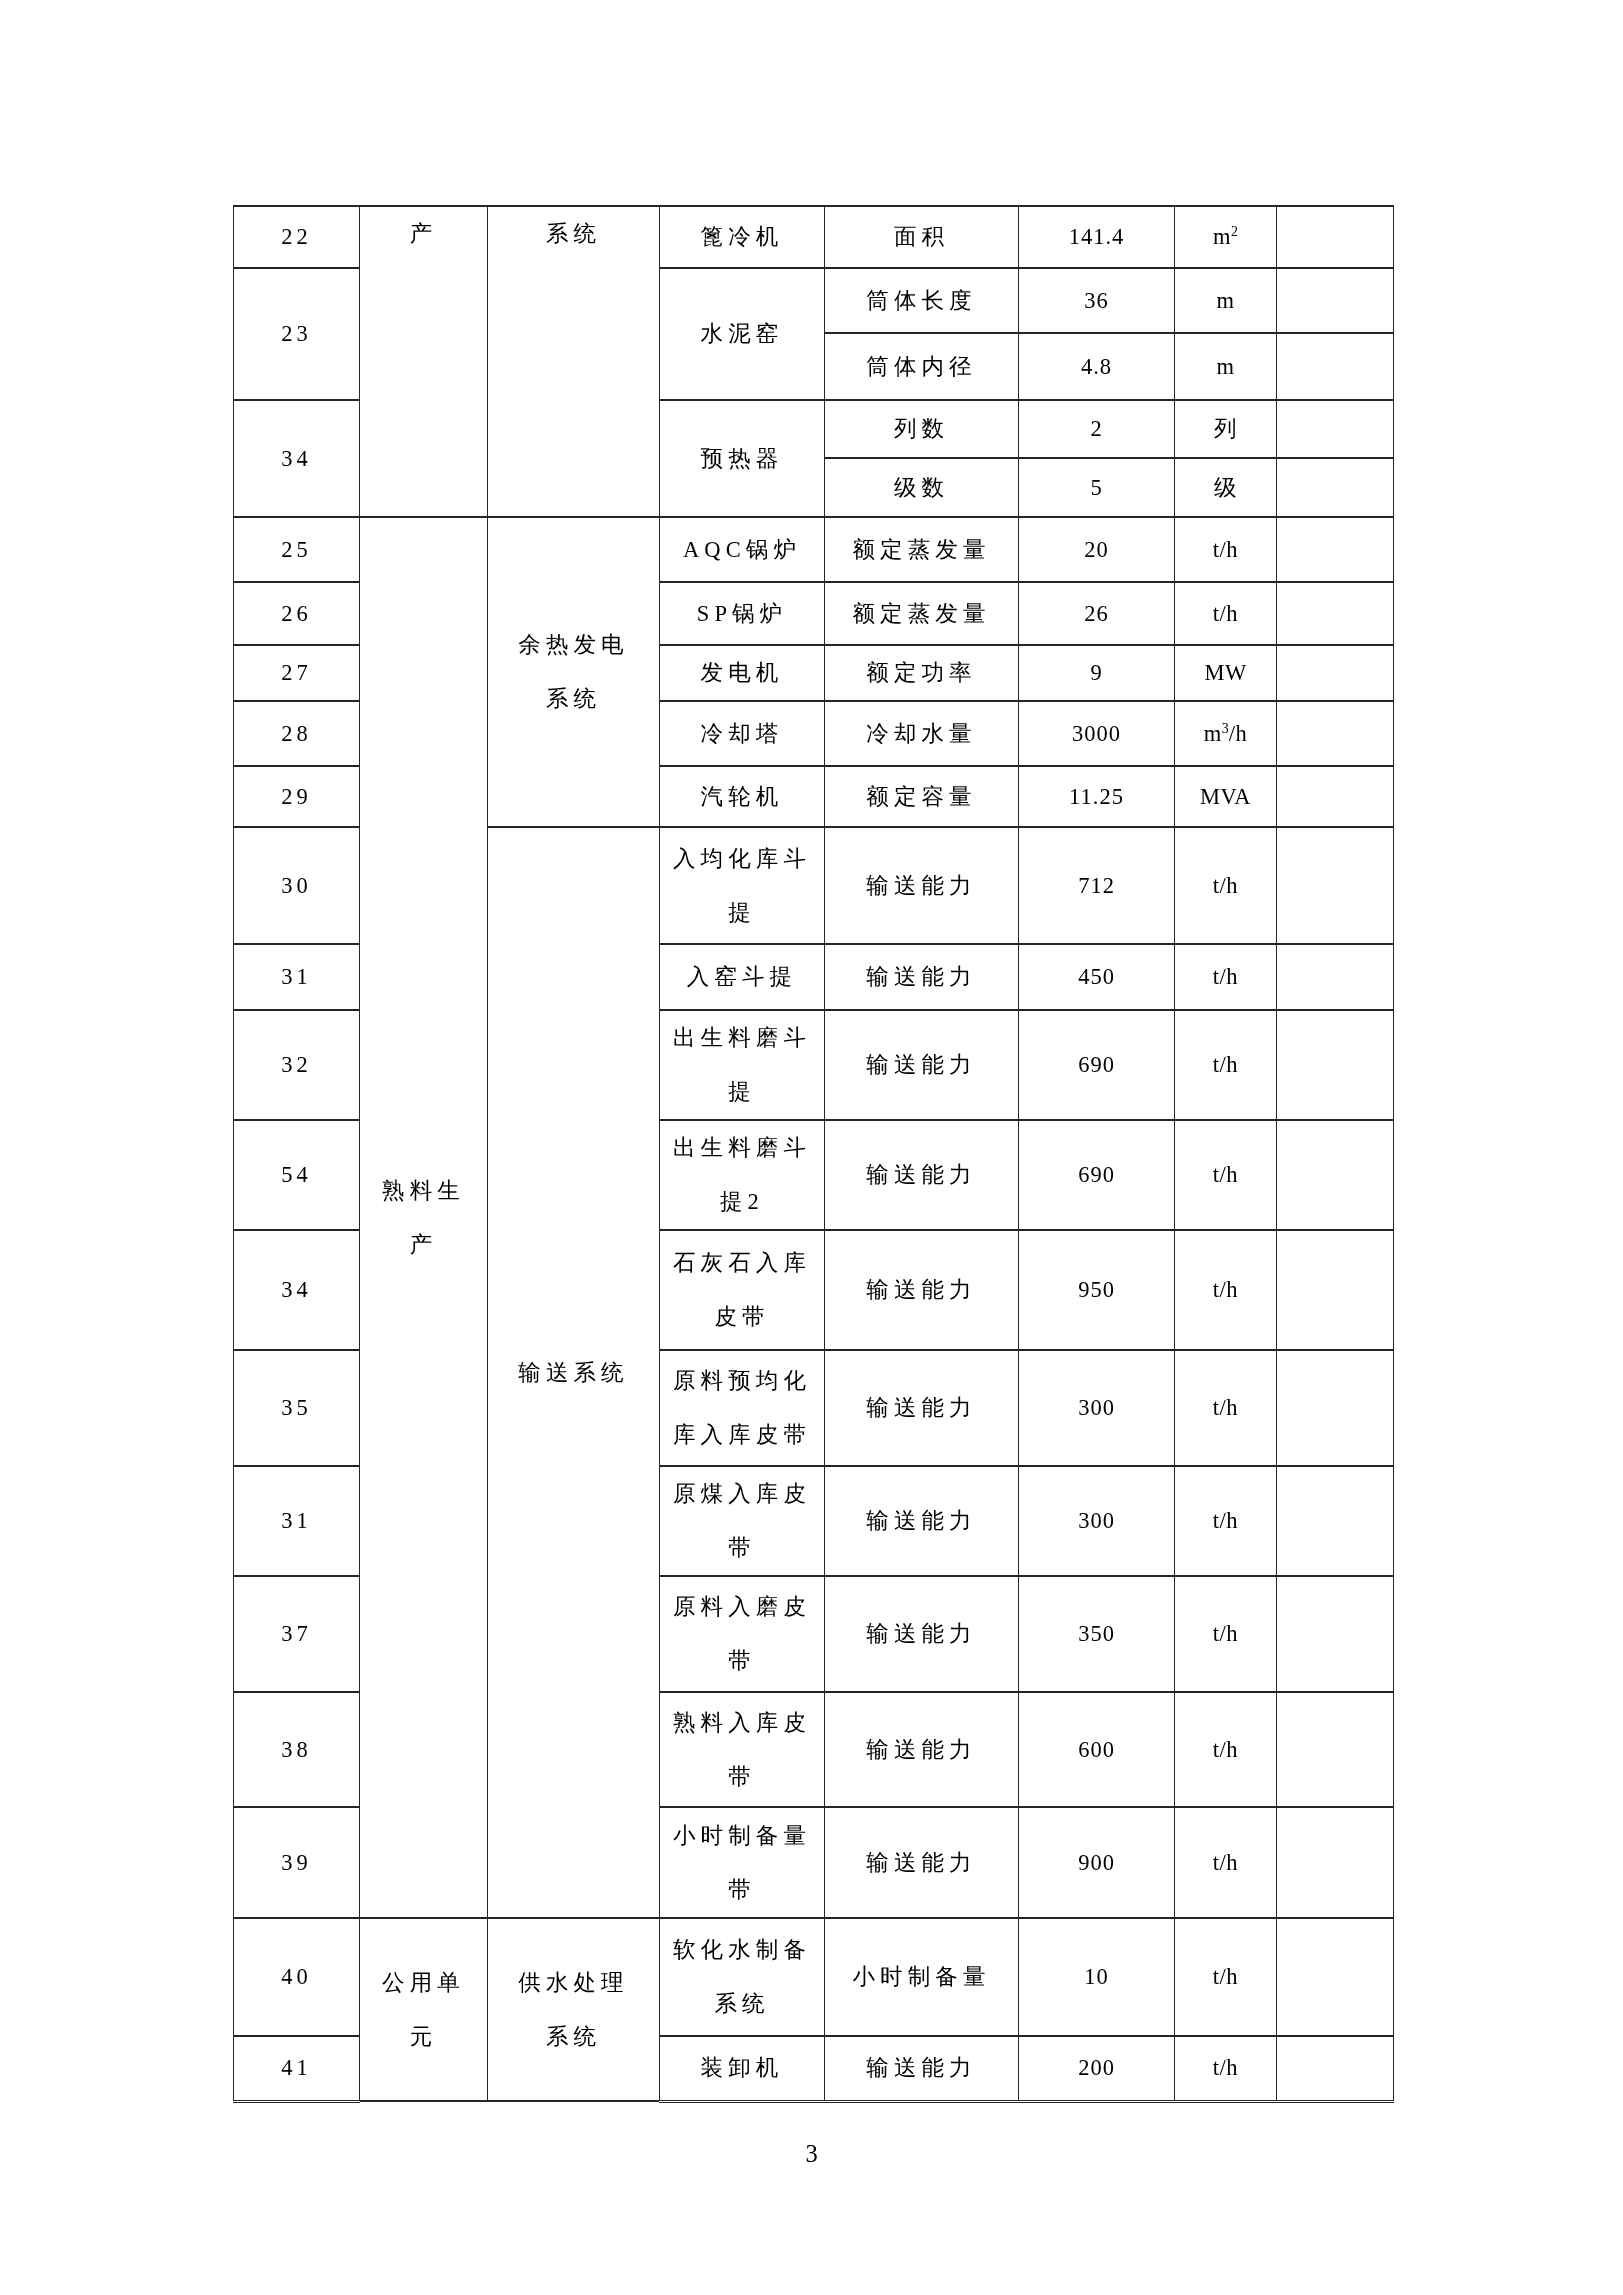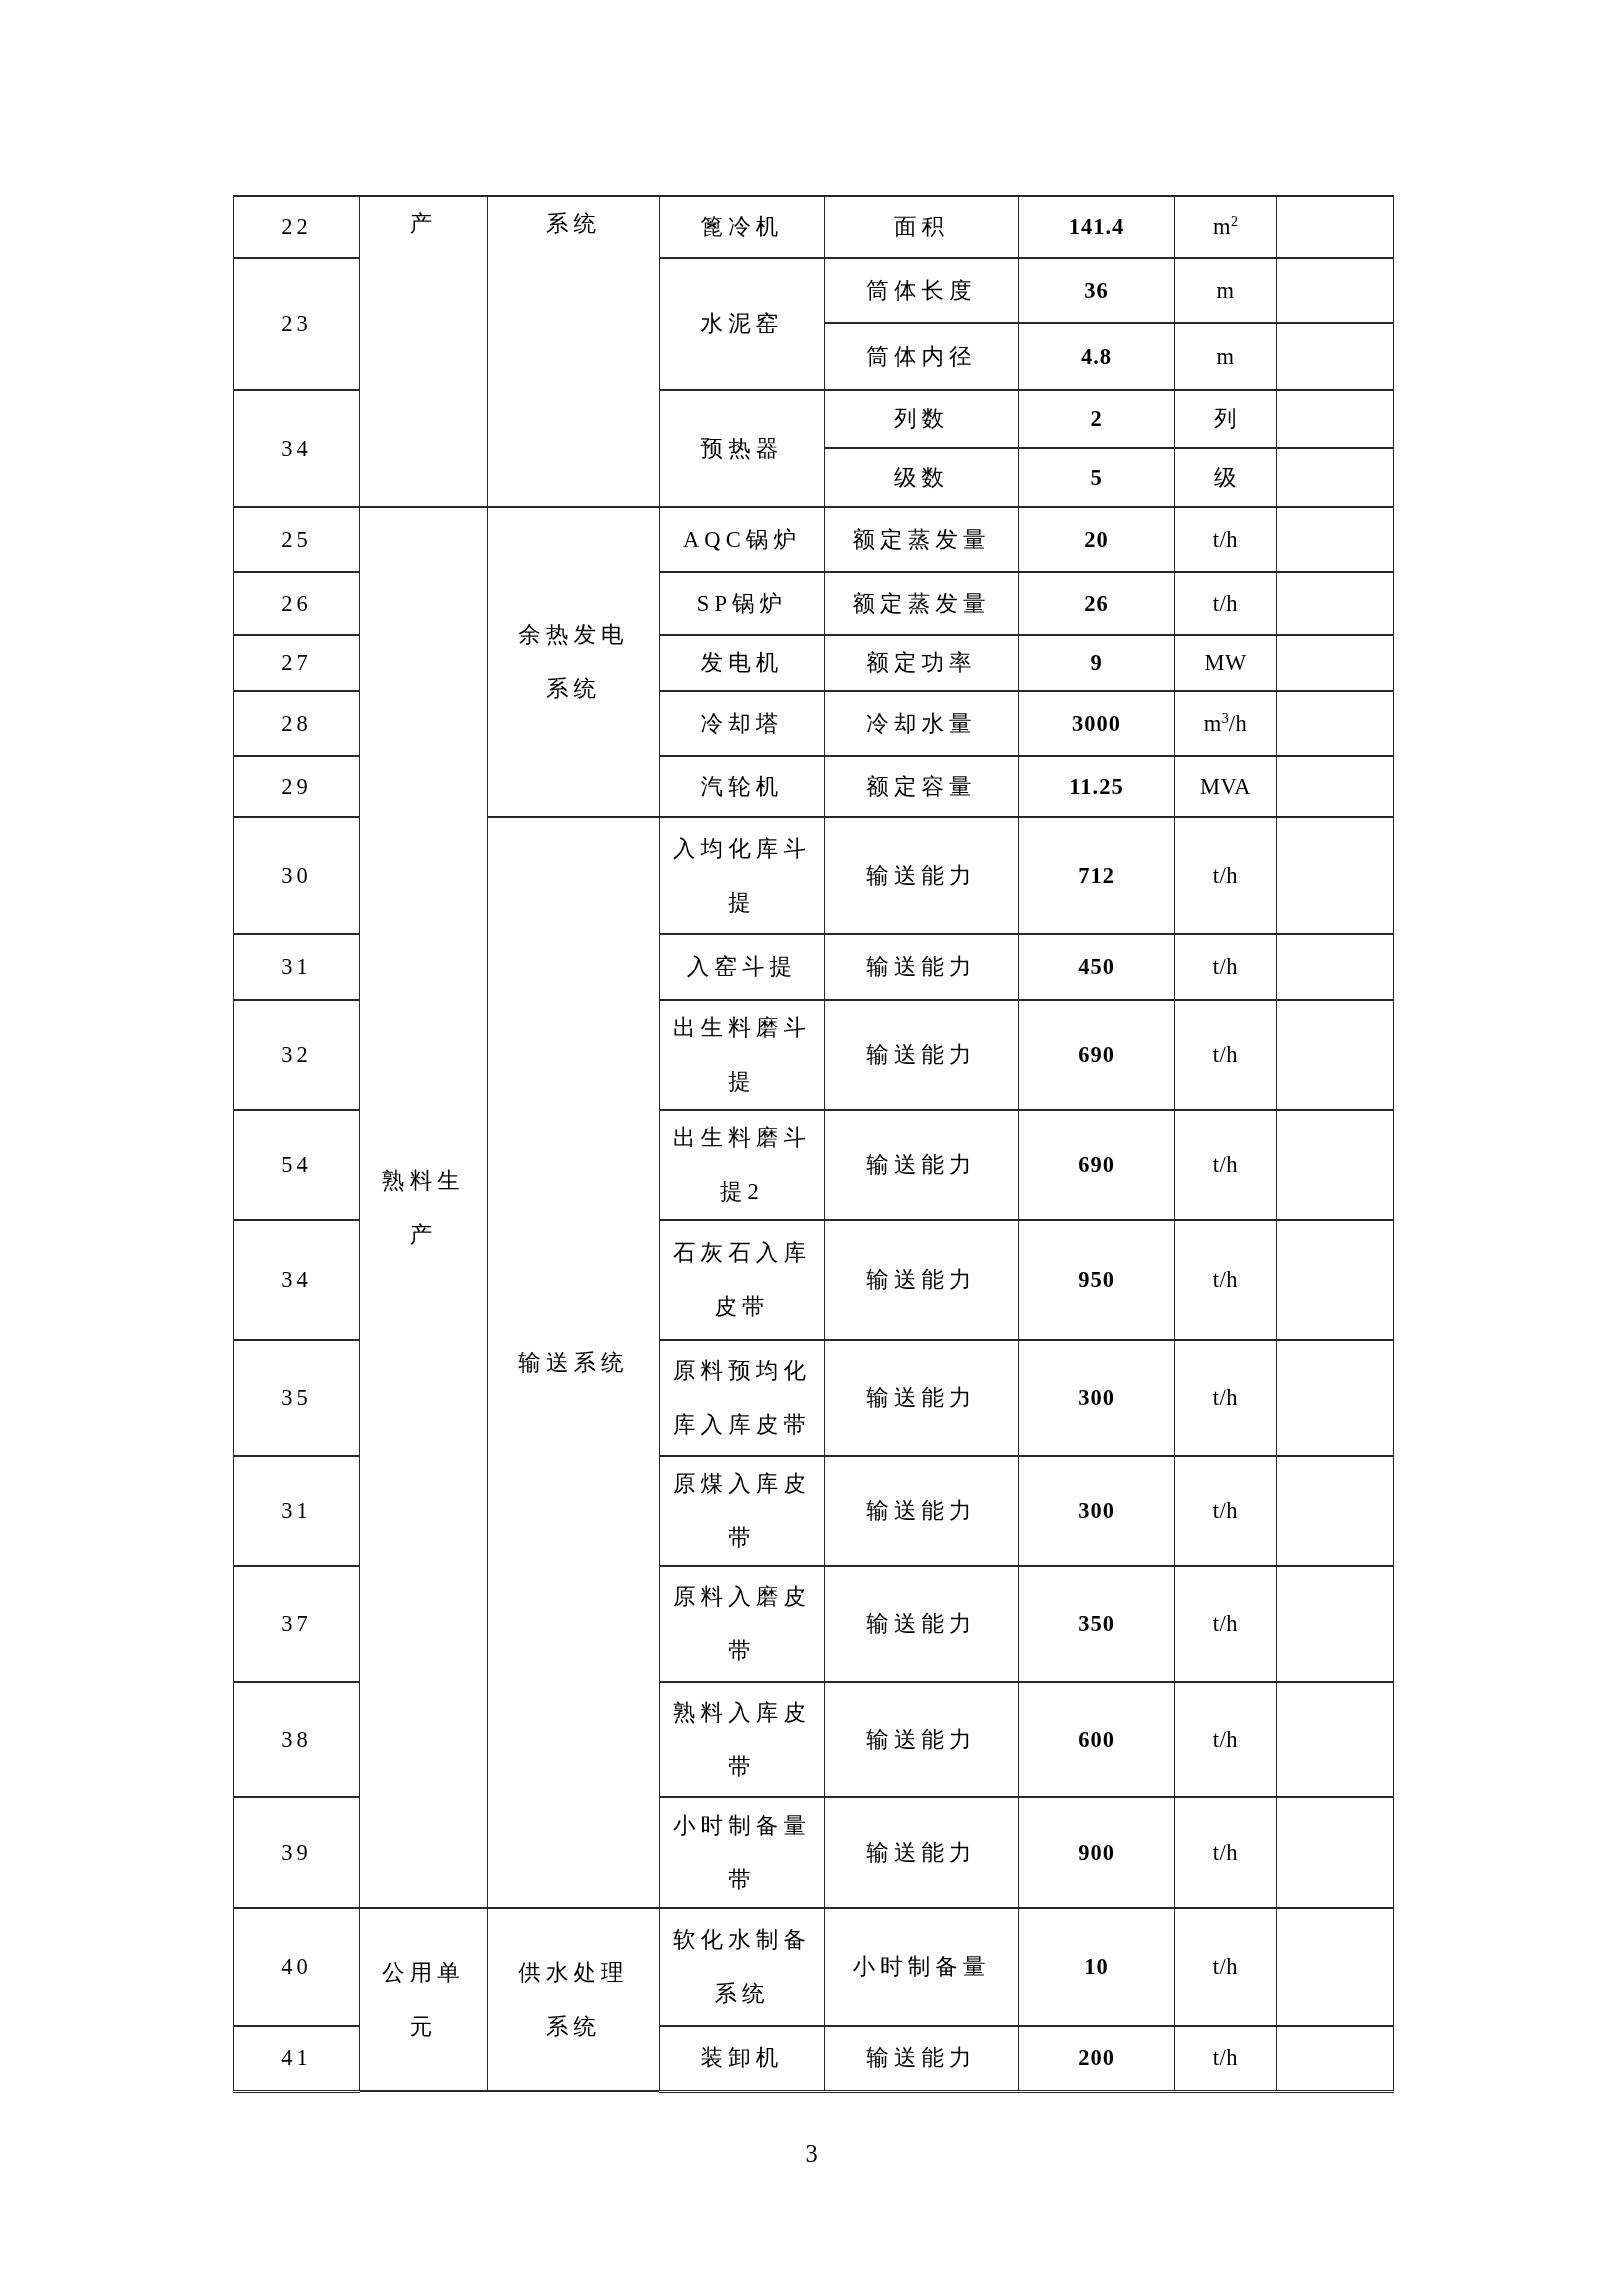--- a/index.html
+++ b/index.html
@@ -2,38 +2,38 @@
 <html style="font-size:8.2px"><head>
 <meta charset="utf-8">
 <style>
   html,body { margin:0; padding:0; background:#ffffff; }
   body {
     width:1623px; height:2295px; position:relative;
     font-family:"Liberation Serif","DejaVu Serif",serif;
     color:#000;
   }
   .doc-table {
-    position:absolute; left:233px; top:195px;
+    position:absolute; left:233px; top:205px;
     width:1160px;
     border-collapse:collapse; table-layout:fixed;
   }
   .doc-table td {
     border:1.5px solid #262626;
     border-top-width:2.6px; border-bottom-width:2.6px;
     text-align:center; vertical-align:middle;
     font-size:22.5px; line-height:54px;
     white-space:pre-line;
     padding:0 5.1px;
     overflow:hidden;
   }
   .doc-table tr:first-child td { border-top-width:2.6px; }
   .doc-table tr:last-child td { border-bottom:3.6px double #262626; }
   td.cn  { letter-spacing:5.1px; }
   td.no  { letter-spacing:4.1px; }
-  td.val { letter-spacing:1px;font-weight:bold; }
+  td.val { letter-spacing:1px; }
   td.unit{ letter-spacing:0.5px;margin-left:26px; }
   td.va-top { vertical-align:top; }
   sup { font-size:62%; letter-spacing:0; vertical-align:super; line-height:0; }
   .page-number {
     position:absolute; top:2138px; left:0; width:100%;
     text-align:center; font-size:24.5px; line-height:31px;
   }
 </style>
 </head>
 <body>

